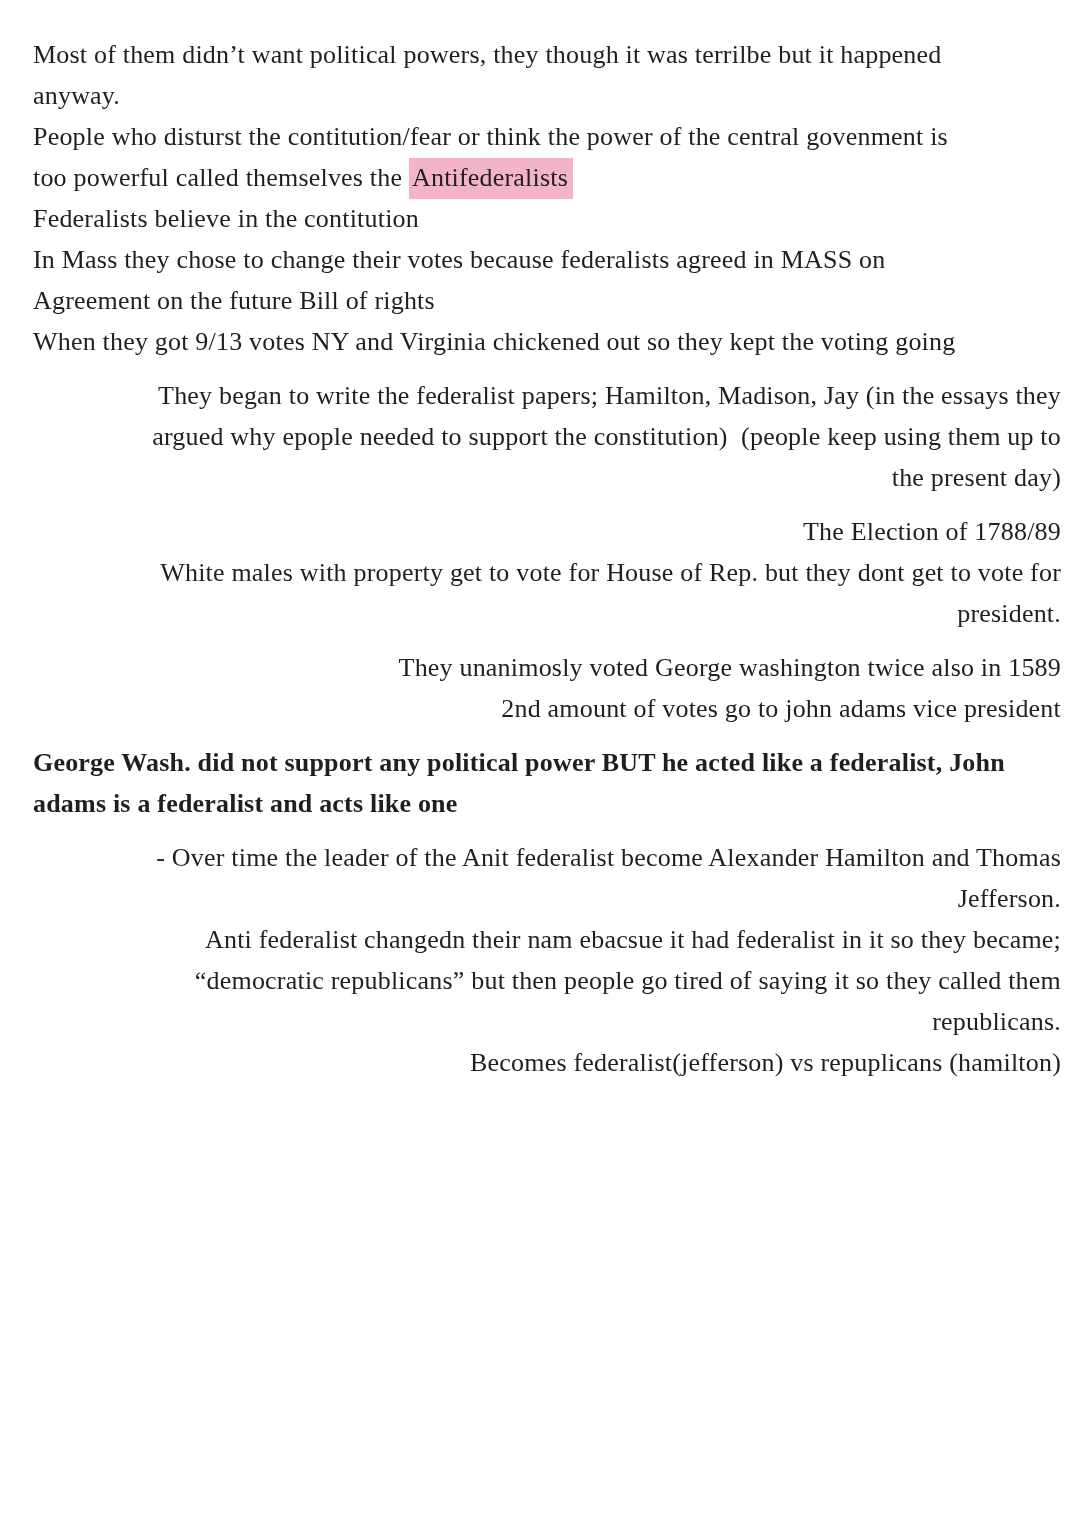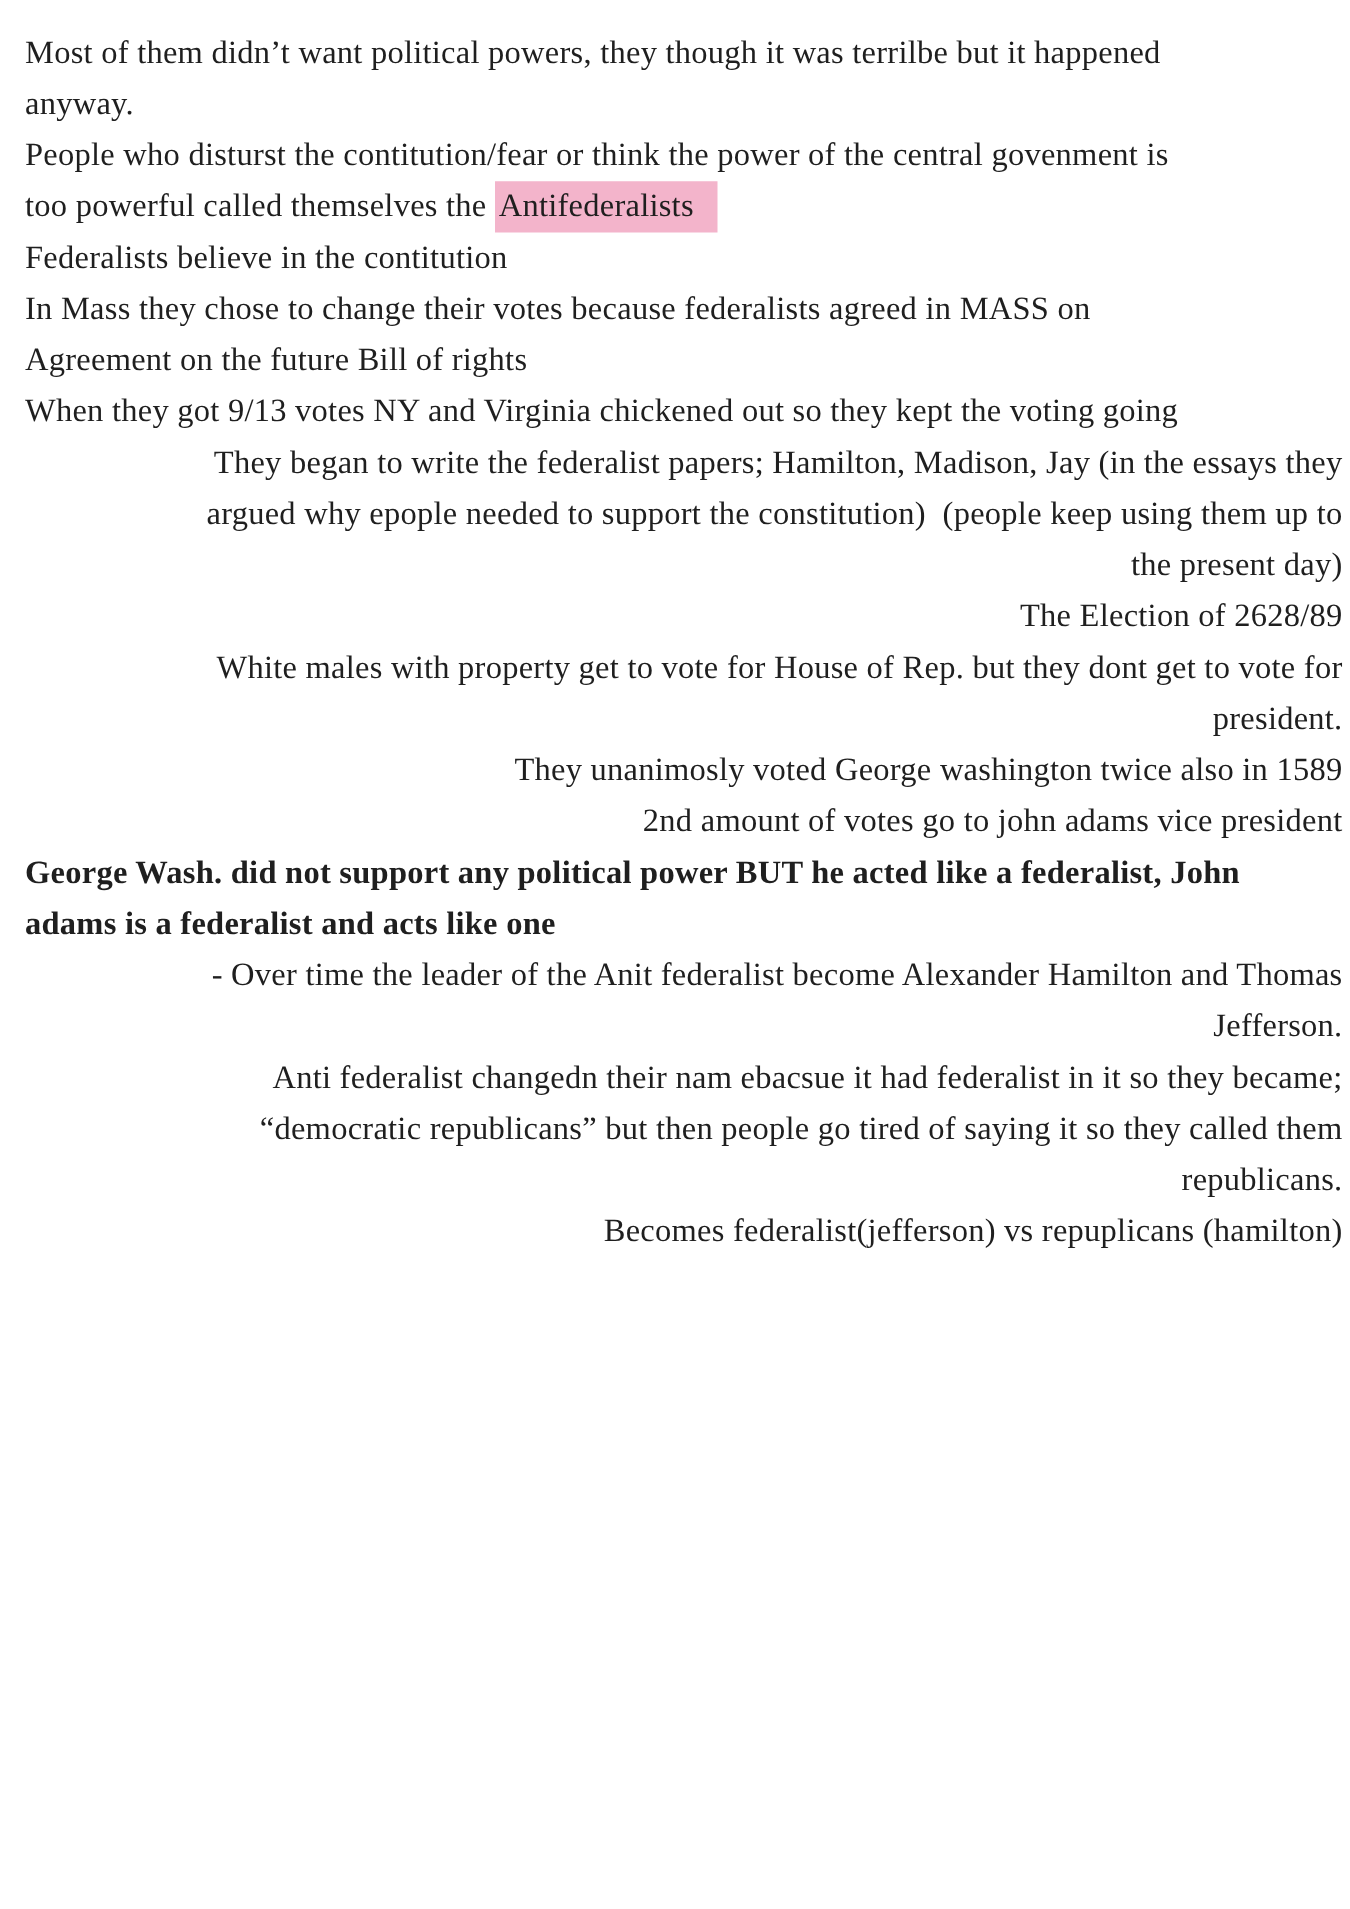--- a/index.html
+++ b/index.html
@@ -22,52 +22,52 @@
     width: 1080px;
     height: 1527px;
     padding: 21px 6px 0 20px;
     font-family: "Liberation Serif", serif;
     font-size: 26px;
     line-height: 41px;
     color: var(--ink);
     letter-spacing: 0.2px;
   }
   p.para {
-    margin: 0;
+    margin: 13px;
     white-space: pre-wrap;
   }
   .indent-1 { margin-left: 13px; }
   .indent-half { margin-left: 2px; }
   .gap { margin-top: 41px; text-align: right; }
   .gap-small { margin-top: 13px; font-weight: bold; }
   mark.hl {
     background: var(--hl);
     color: inherit;
-    padding: 5px 19px 7px 3px;
+    padding: 5px 5px 7px 3px;
   }
 </style>
 </head>
 <body>
 
 <main class="notes-page">
 
   <p class="para indent-1"><span>Most of them didn’t want political powers, they though it was terrilbe but it happened
 anyway.
 People who disturst the contitution/fear or think the power of the central govenment is
 too powerful called themselves the </span><mark class="hl">Antifederalists</mark><span>
 Federalists believe in the contitution
 In Mass they chose to change their votes because federalists agreed in MASS on
 Agreement on the future Bill of rights
 When they got 9/13 votes NY and Virginia chickened out so they kept the voting going</span></p>
 
   <p class="para indent-1 gap">They began to write the federalist papers; Hamilton, Madison, Jay (in the essays they
 argued why epople needed to support the constitution)  (people keep using them up to
 the present day)</p>
 
-  <p class="para indent-1 gap">The Election of 2628/89
+  <p class="para indent-1 gap">The Election of 1788/89
 White males with property get to vote for House of Rep. but they dont get to vote for
 president.</p>
 
 
   <p class="para indent-1 gap">They unanimosly voted George washington twice also in 1589
 2nd amount of votes go to john adams vice president</p>
 
   <p class="para indent-half gap-small">George Wash. did not support any political power BUT he acted like a federalist, John
 adams is a federalist and acts like one</p>
 

